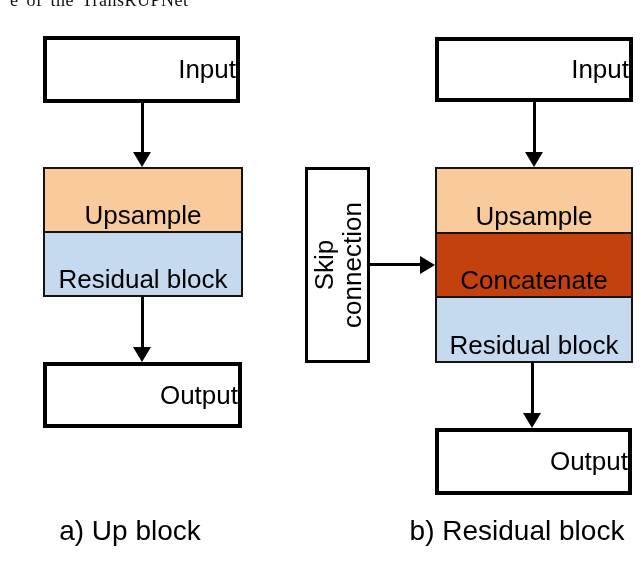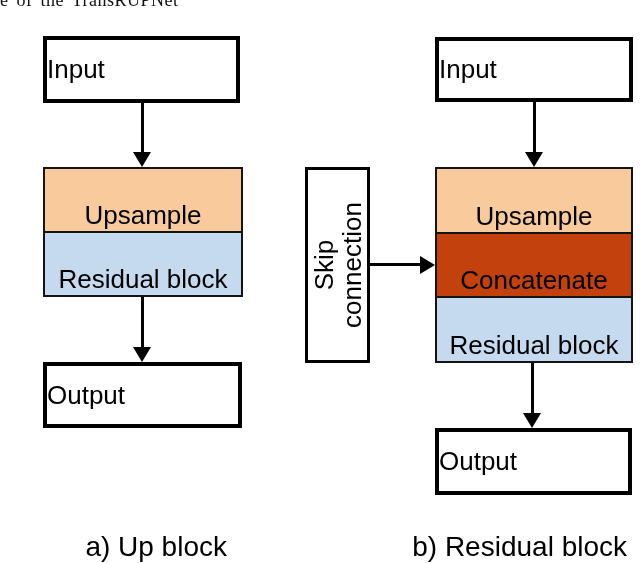--- a/index.html
+++ b/index.html
@@ -13,21 +13,21 @@
     height: 563px;
     background: #ffffff;
     overflow: hidden;
     font-family: "Liberation Sans", sans-serif;
     color: #000;
   }
 
   
   .top-frag {
     position: absolute;
-    left: 0;
+    left: 10px;
     top: 0;
     width: 240px;
     height: 12px;
     overflow: hidden;
     font-family: "Liberation Serif", serif;
     font-size: 18px;
     letter-spacing: 0.5px;
     word-spacing: 3px;
     color: #111;
   }
@@ -39,21 +39,21 @@
   }
 
   
   .io-box {
     position: absolute;
     box-sizing: border-box;
     background: #ffffff;
     border: 4px solid #000000;
     display: flex;
     align-items: center;
-    justify-content: flex-start;
+    justify-content: flex-end;
     font-size: 26px;
   }
   .a-input  { left: 43px;  top: 36px;  width: 197px; height: 67px; }
   .a-output { left: 43px;  top: 362px; width: 199px; height: 66px; }
   .b-input  { left: 435px; top: 37px;  width: 198px; height: 65px; }
   .b-output { left: 435px; top: 428px; width: 197px; height: 67px; }
 
   .skip-box {
     position: absolute;
     left: 305px;
@@ -120,23 +120,23 @@
     position: absolute;
     width: 0;
     height: 0;
     border-top: 9px solid transparent;
     border-bottom: 9px solid transparent;
     border-left: 15px solid #000;
   }
 
   .caption {
     position: absolute;
-    top: 531px;
+    top: 515px;
     font-size: 28px;
-    text-align: right;
+    text-align: center;
   }
   .caption-a { left: 33px;  width: 194px; }
   .caption-b { left: 407px; width: 220px; }
 </style>
 </head>
 <body>
 
 <div class="canvas">
 
   <div class="top-frag">

